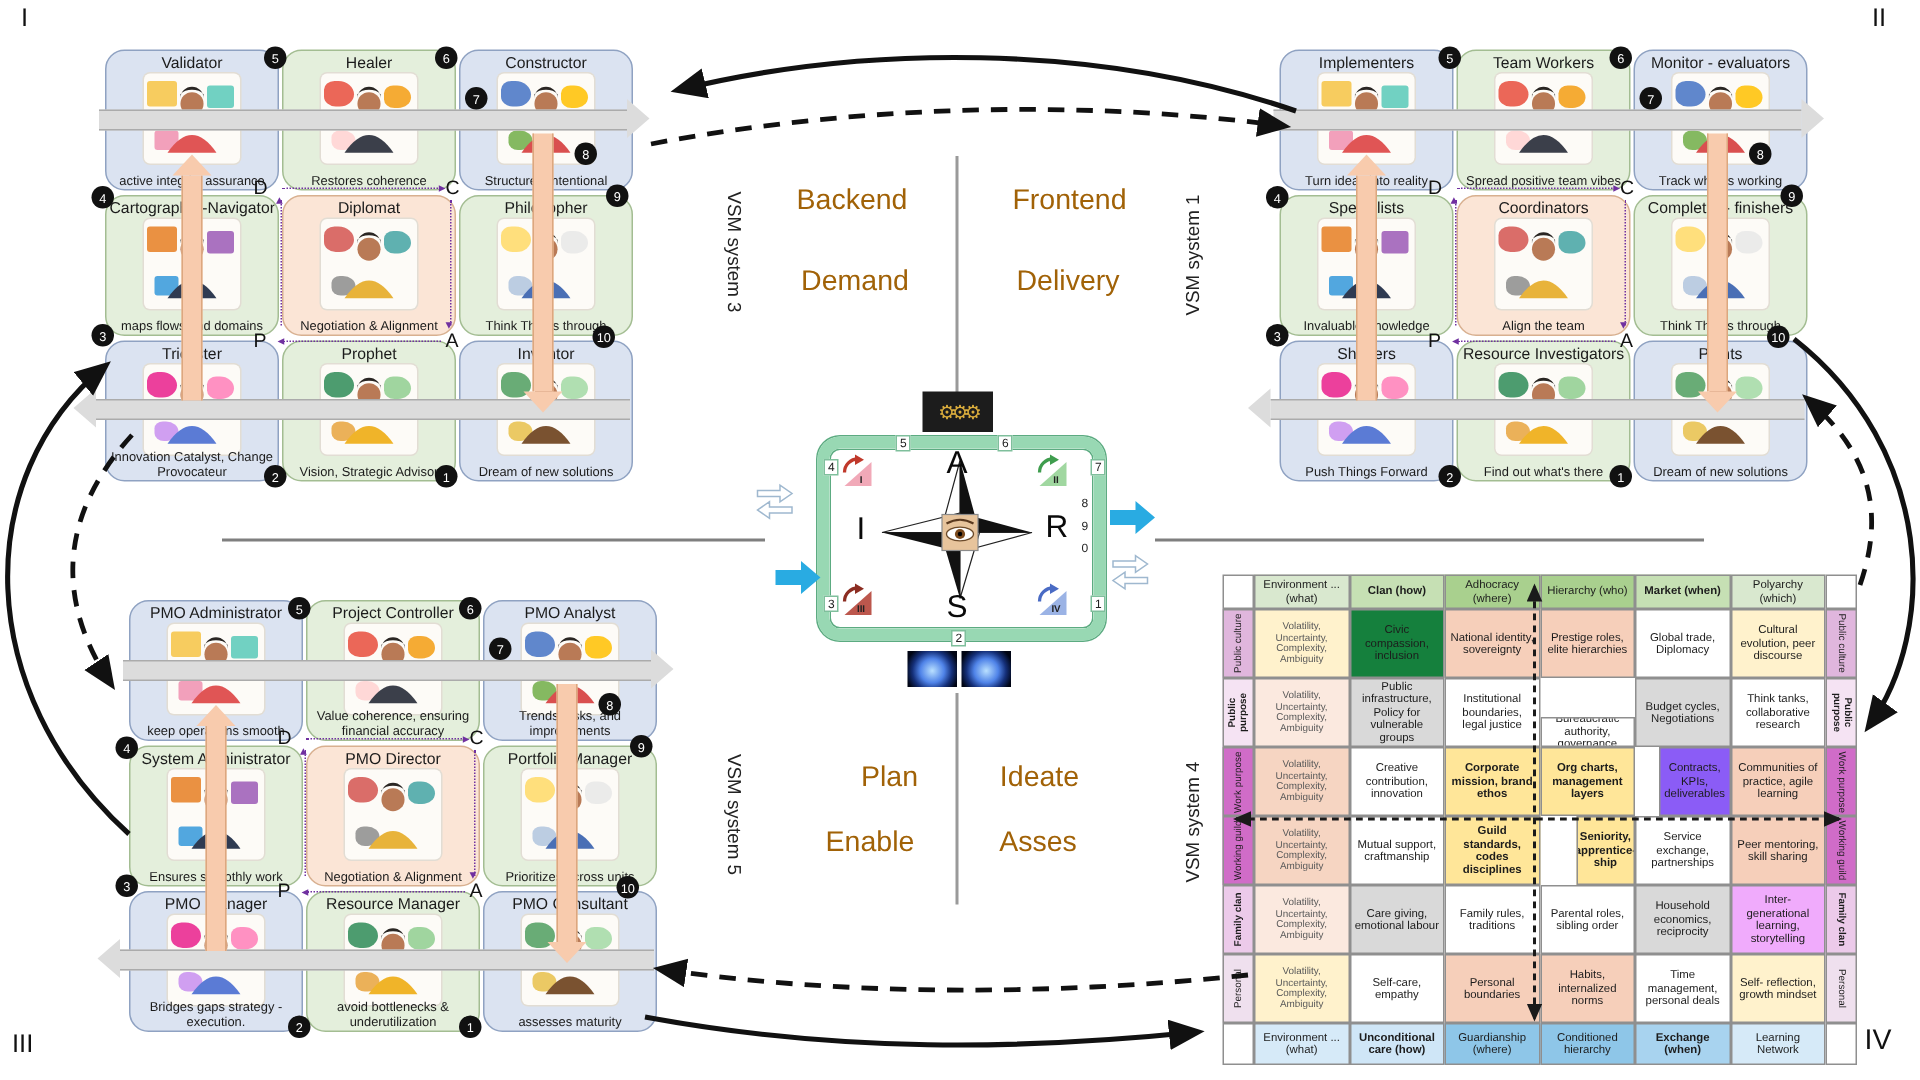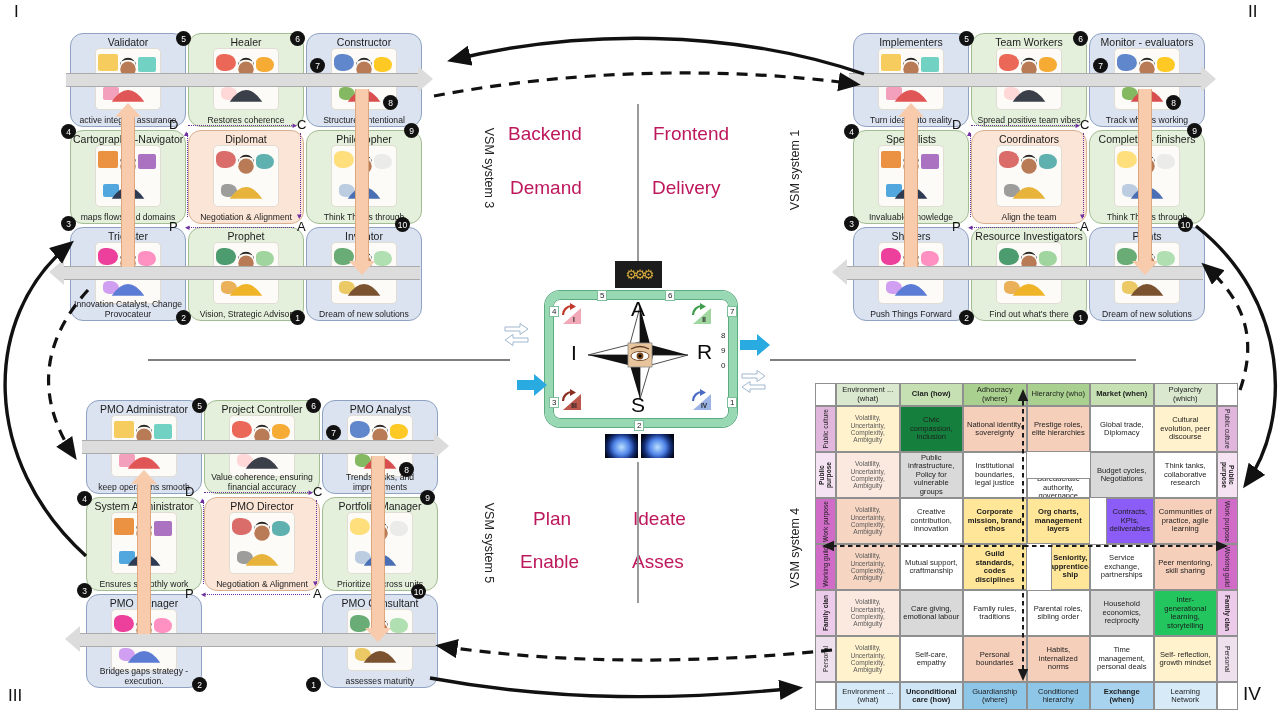--- a/index.html
+++ b/index.html
@@ -35,21 +35,21 @@
   
   .badge{position:absolute;width:15px;height:15px;border-radius:50%;background:#111;color:#fff;
          font-size:8.5px;display:flex;align-items:center;justify-content:center;z-index:6;}
   
   .cyc-letter{position:absolute;font-size:13px;color:#111;z-index:5;}
   .cyc{position:absolute;z-index:5;}
   .cyc.h{border-top:1.6px dotted #7030a0;height:0;}
   .cyc.v{border-left:1.6px dotted #7030a0;width:0;}
   .cyc .tip{position:absolute;color:#7030a0;font-size:9px;line-height:1;}
   
-  .word{position:absolute;width:120px;text-align:left;font-size:19px;color:#be185d;}
+  .word{position:absolute;width:120px;text-align:center;font-size:19px;color:#a16207;}
   .vsm{position:absolute;font-size:12.5px;color:#222;white-space:nowrap;transform-origin:center;}
   .divline{position:absolute;background:#9a9a9a;}
   
   #frame{position:absolute;left:545px;top:291px;width:176px;height:120px;border:8px solid #98d8b3;
          border-radius:15px;box-shadow:inset 0 0 0 1px #5cab81, 0 0 0 1px #5cab81;}
   .chip{position:absolute;font-size:8px;color:#222;background:#fff;border:1px solid #7fbf9c;
         padding:0 2px;line-height:9px;z-index:4;}
   .mini{position:absolute;font-size:8px;color:#222;z-index:4;background:#fff;line-height:9px;}
   .qicon{position:absolute;width:27px;height:27px;z-index:4;}
   .letterbig{position:absolute;font-size:21px;color:#0a0a0a;z-index:5;}
@@ -493,20 +493,34 @@
           <i class="blob" style="left:2px;top:5px;width:20px;height:17px;background:#e91e8c;"></i>
           <i class="blob" style="left:42px;top:8px;width:18px;height:15px;background:#ff7eb9;"></i>
           <i class="blob" style="left:7px;top:38px;width:16px;height:13px;background:#c88ef0;"></i>
           <svg viewBox="0 0 64 64" width="64" height="58" style="position:absolute;left:0;top:2px;">
             <circle cx="32" cy="20" r="8.5" fill="#b97a56"></circle>
             <path d="M23.5 16 a8.5 8.5 0 0 1 17 0 l0 -3 a10 7 0 0 0 -17 0 z" fill="#2a2623"></path>
             <path d="M14 56 Q32 30 50 56 Z" fill="#5b7bd5"></path>
           </svg>
         </div>
         <div class="role-cap">Bridges gaps strategy - execution.</div>
+      </div>
+      <div class="card g" style="left: 118px; top: 194px;">
+        <div class="role-title">Resource Manager</div>
+        <div class="art">
+          <i class="blob" style="left:2px;top:5px;width:20px;height:17px;background:#2e8b57;"></i>
+          <i class="blob" style="left:42px;top:8px;width:18px;height:15px;background:#8fce8f;"></i>
+          <i class="blob" style="left:7px;top:38px;width:16px;height:13px;background:#e8a33d;"></i>
+          <svg viewBox="0 0 64 64" width="64" height="58" style="position:absolute;left:0;top:2px;">
+            <circle cx="32" cy="20" r="8.5" fill="#b97a56"></circle>
+            <path d="M23.5 16 a8.5 8.5 0 0 1 17 0 l0 -3 a10 7 0 0 0 -17 0 z" fill="#2a2623"></path>
+            <path d="M14 56 Q32 30 50 56 Z" fill="#f0b429"></path>
+          </svg>
+        </div>
+        <div class="role-cap">avoid bottlenecks &amp; underutilization</div>
       </div>
       <div class="card b" style="left: 236px; top: 194px;">
         <div class="role-title">PMO Consultant</div>
         <div class="art">
           <i class="blob" style="left:2px;top:5px;width:20px;height:17px;background:#4f9e5f;"></i>
           <i class="blob" style="left:42px;top:8px;width:18px;height:15px;background:#a2d9a5;"></i>
           <i class="blob" style="left:7px;top:38px;width:16px;height:13px;background:#e7c04a;"></i>
           <svg viewBox="0 0 64 64" width="64" height="58" style="position:absolute;left:0;top:2px;">
             <circle cx="32" cy="20" r="8.5" fill="#b97a56"></circle>
             <path d="M23.5 16 a8.5 8.5 0 0 1 17 0 l0 -3 a10 7 0 0 0 -17 0 z" fill="#2a2623"></path>
@@ -648,21 +662,21 @@
         <span>Working guild</span>
       </div>
       <div class="cell stub left bold" style="background: rgb(236, 202, 234);">
         <span>Family clan</span>
       </div>
       <div class="cell vuca" style="background: rgb(251, 233, 223);">Volatility, Uncertainty, Complexity, Ambiguity</div>
       <div class="cell " style="background: rgb(217, 217, 217);">Care giving, emotional labour</div>
       <div class="cell " style="background: rgb(255, 255, 255);">Family rules, traditions</div>
       <div class="cell " style="background: rgb(255, 255, 255);">Parental roles, sibling order</div>
       <div class="cell " style="background: rgb(217, 217, 217);">Household economics, reciprocity</div>
-      <div class="cell " style="background: #22c55e;">Inter- generational learning, storytelling</div>
+      <div class="cell " style="background: #f0abfc;">Inter- generational learning, storytelling</div>
       <div class="cell stub right bold" style="background: rgb(236, 202, 234);">
         <span>Family clan</span>
       </div>
       <div class="cell stub left" style="background: rgb(239, 224, 238);">
         <span>Personal</span>
       </div>
       <div class="cell vuca" style="background: rgb(255, 242, 204);">Volatility, Uncertainty, Complexity, Ambiguity</div>
       <div class="cell " style="background: rgb(255, 255, 255);">Self-care, empathy</div>
       <div class="cell " style="background: rgb(246, 207, 186);">Personal boundaries</div>
       <div class="cell " style="background: rgb(246, 207, 186);">Habits, internalized norms</div>

